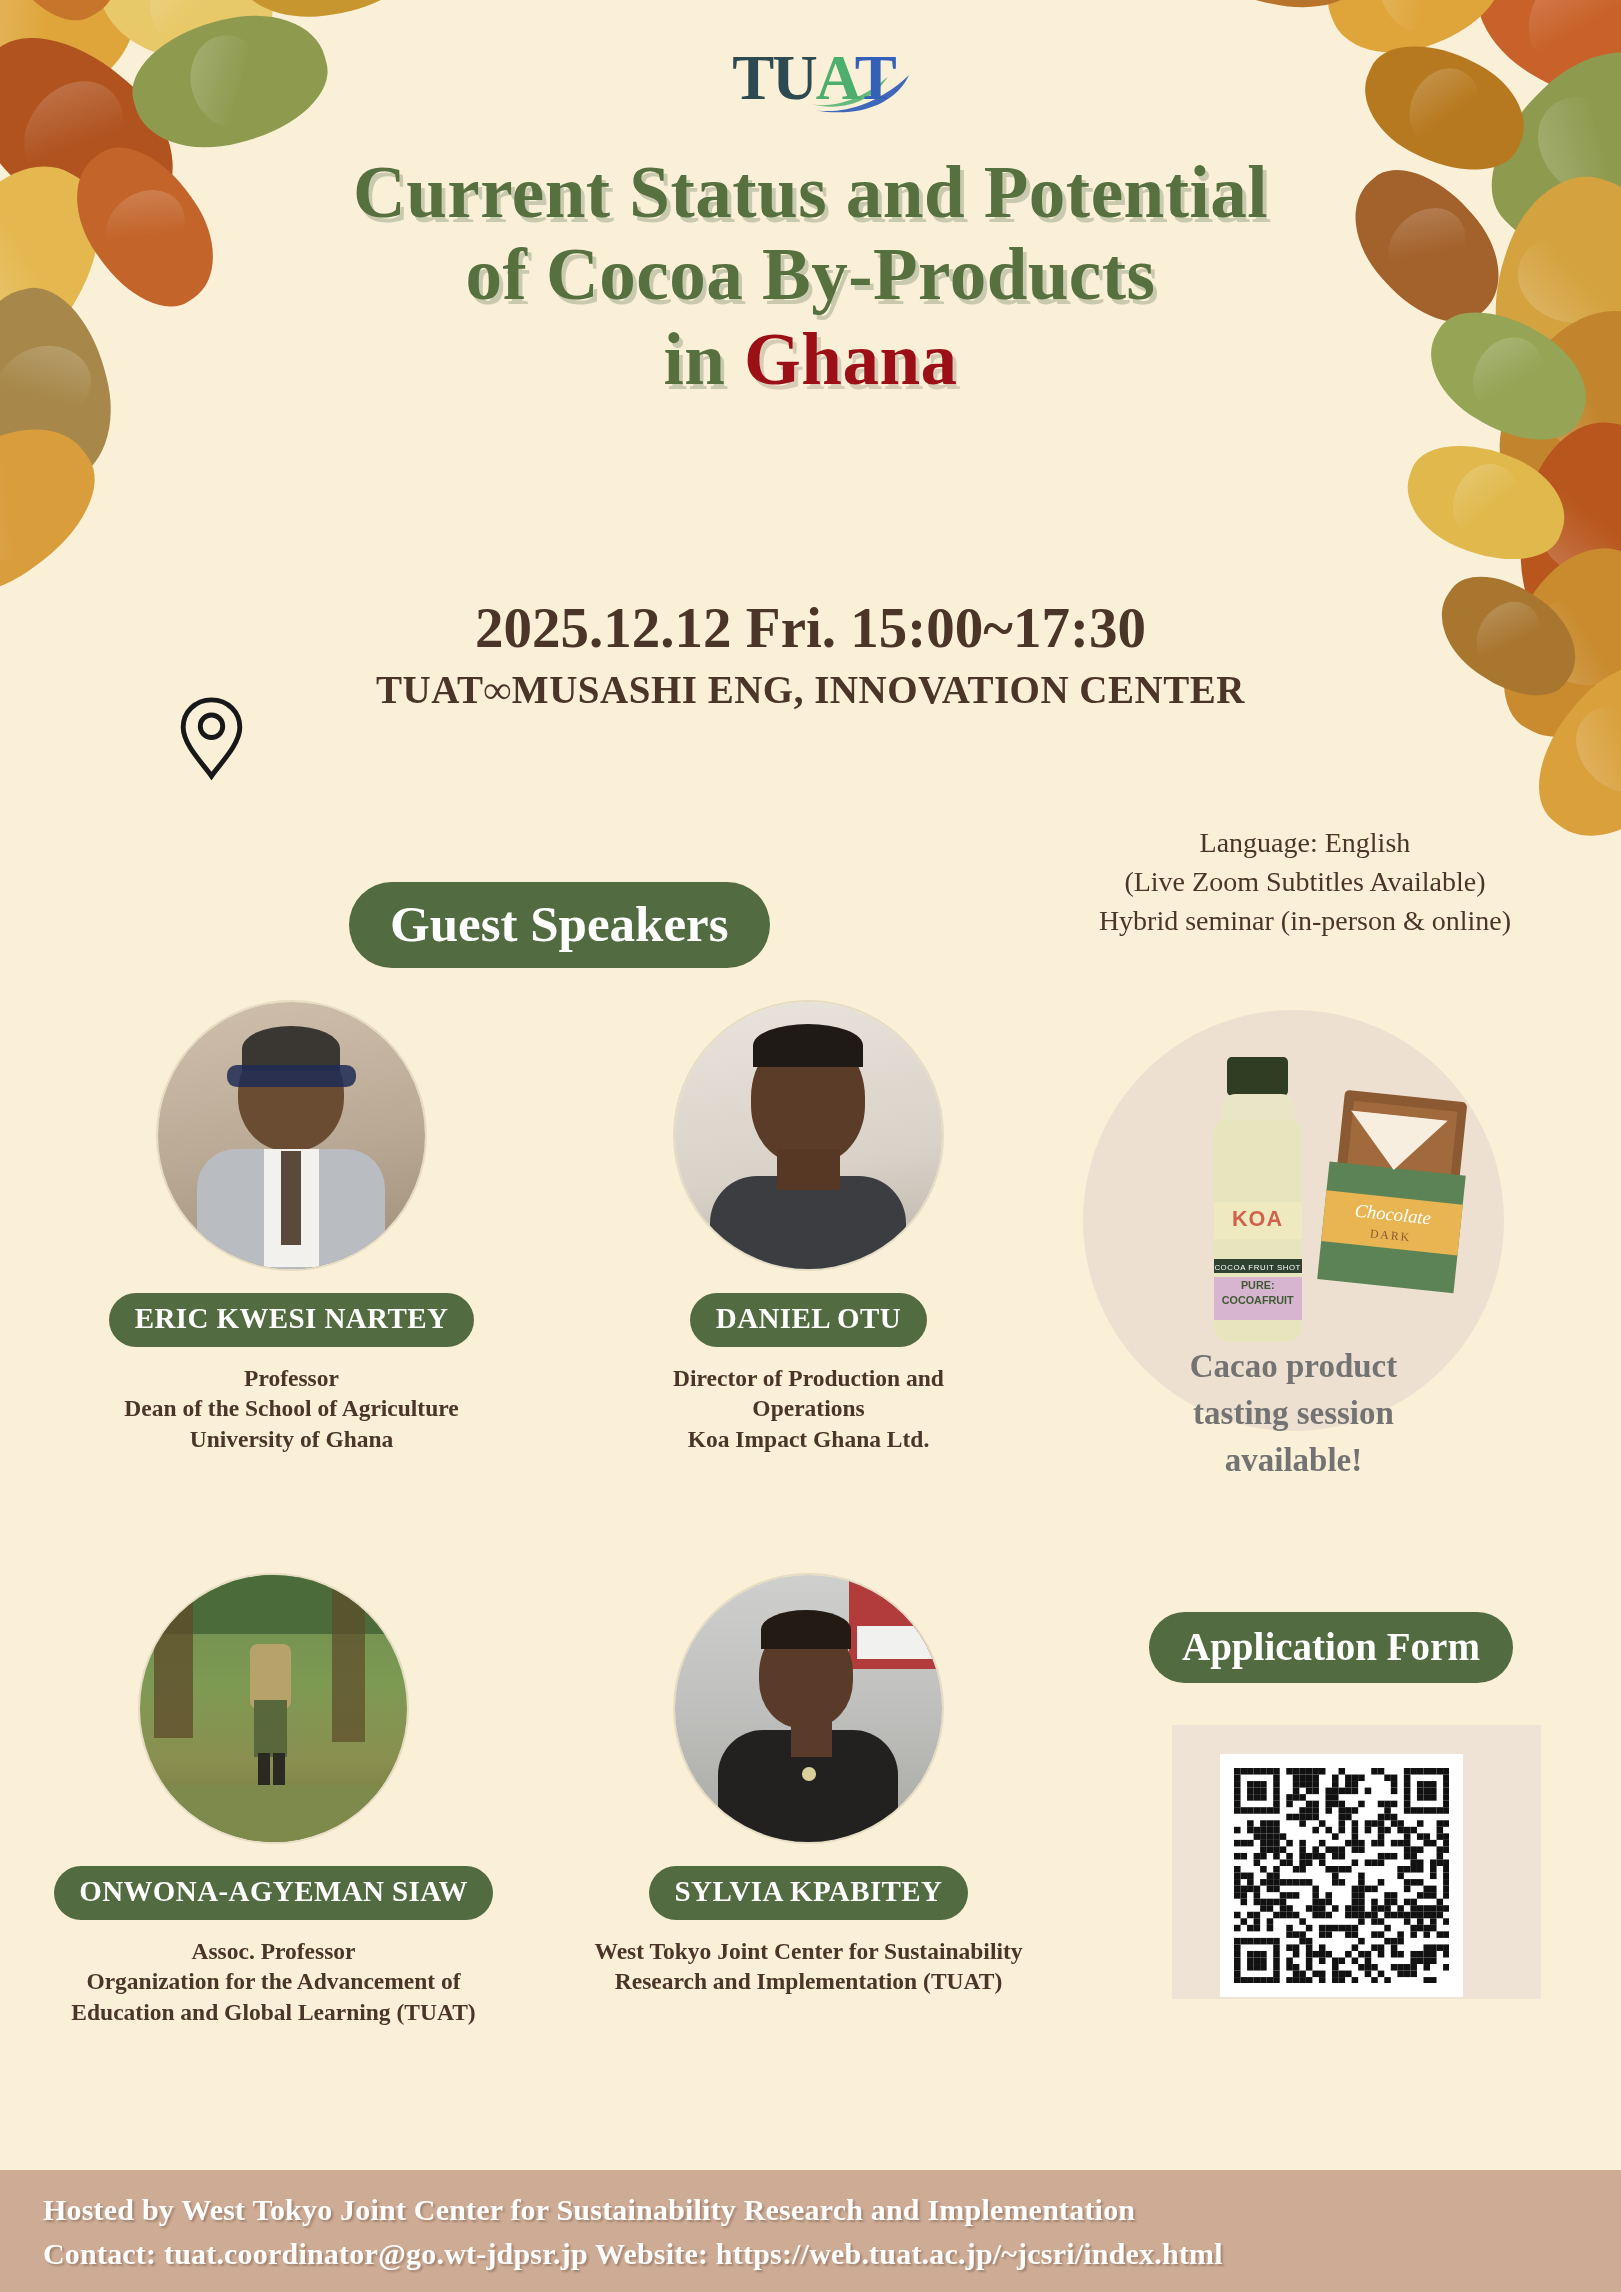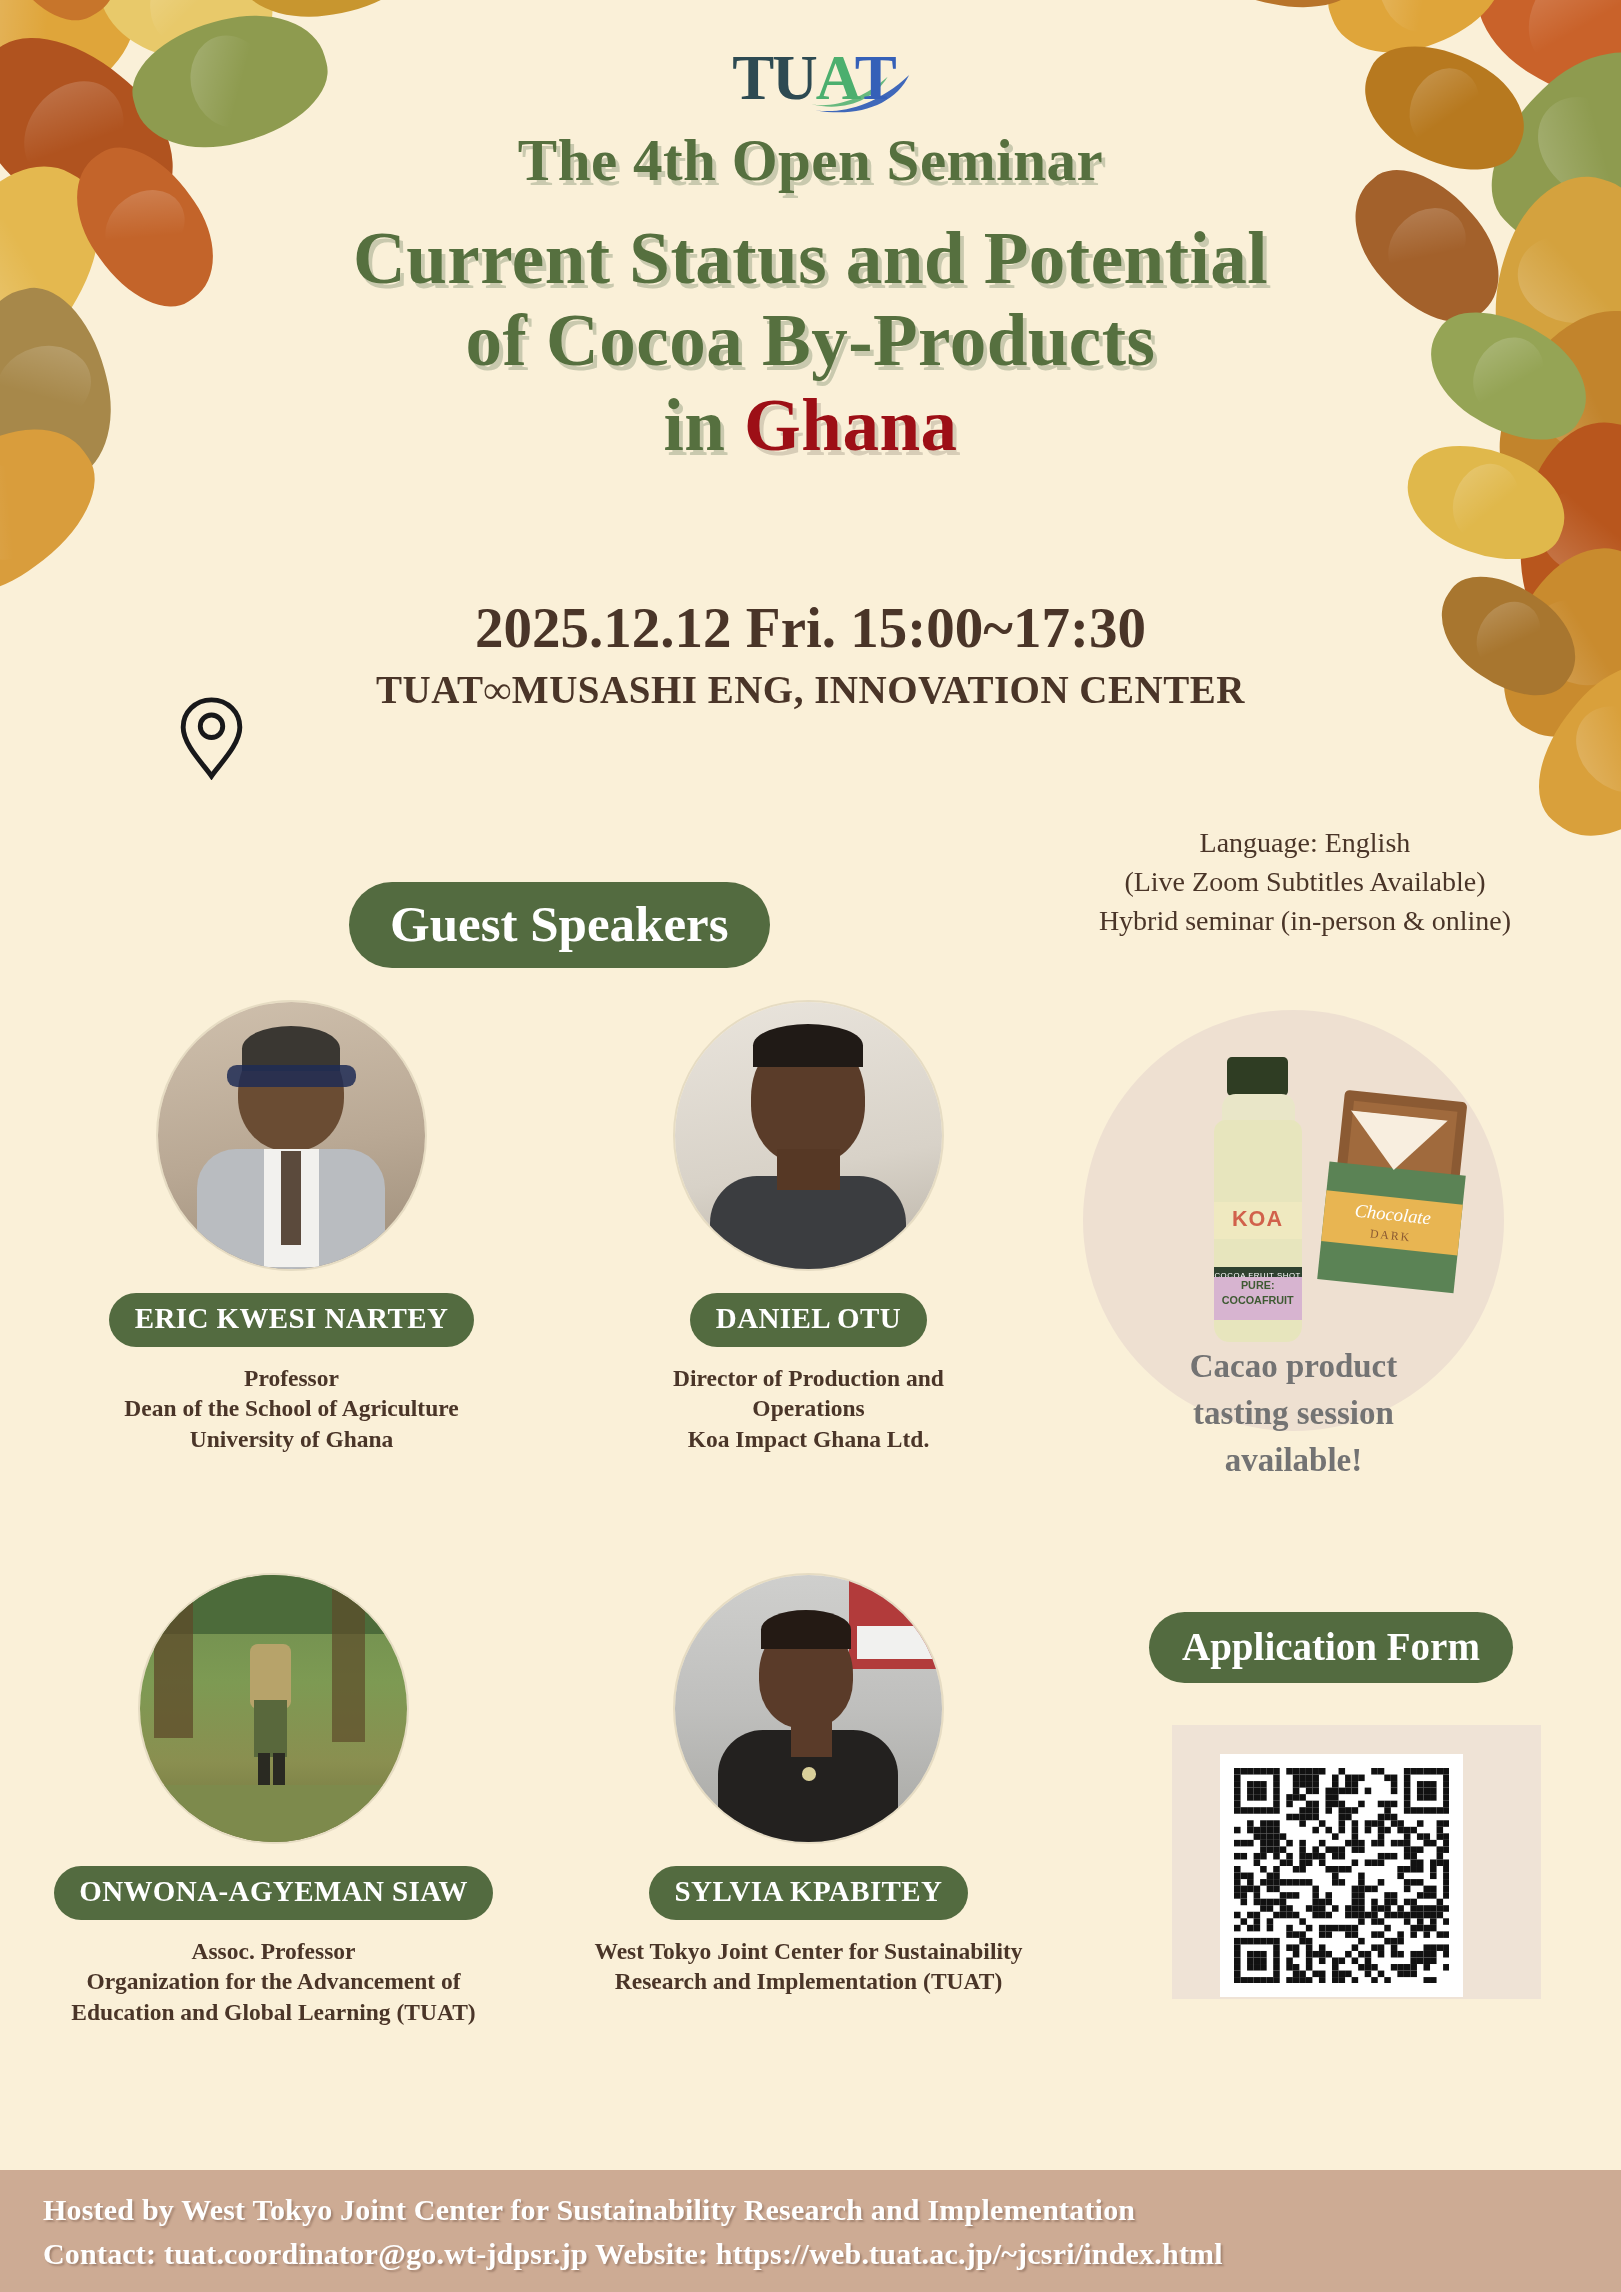--- a/index.html
+++ b/index.html
@@ -125,21 +125,20 @@
 
   <div class="logo">
     <span class="t1">TU</span><span class="a">A</span><span class="t2">T</span>
   </div>
   <svg width="118" height="45" viewBox="0 0 120 46" style="position:absolute;left:811px;top:71px;z-index:4;">
     <path d="M4 40 C 30 44, 66 36, 100 4 C 86 34, 48 48, 4 40 Z" fill="#3560b8" opacity=".95"></path>
     <path d="M0 34 C 22 38, 52 30, 78 6 C 64 30, 34 42, 0 34 Z" fill="#4caf6e" opacity=".85"></path>
   </svg>
 
   <div class="title-wrap">
-    <div class="t-line t-sub">The 4th Open Seminar</div>
     <div class="t-line t-main">Current Status and Potential</div>
     <div class="t-line t-main" style="margin-top:2px;">of Cocoa By-Products</div>
     <div class="t-line t-in">
       <span>in </span><span class="gh">Ghana</span>
     </div>
   </div>
 
   <div class="datetime">2025.12.12 Fri. 15:00~17:30</div>
   <div class="venue">TUAT∞MUSASHI ENG, INNOVATION CENTER</div>
   <svg class="pinicon" width="67" height="84" viewBox="0 0 68 86">
@@ -189,21 +188,21 @@
     </div>
   </div>
 
   <div class="cacao"></div>
   <div style="position:absolute;left:1198px;top:1057px;width:118px;height:294px;z-index:5;">
     <div style="position:absolute;left:29px;top:0;width:61px;height:39px;background:#2f3d23;border-radius:4.9px;"></div>
     <div style="position:absolute;left:23.5px;top:37px;width:73px;height:33px;background:#e9e6c8;border-radius:13.7px 13.7px 0 0;"></div>
     <div style="position:absolute;left:15.7px;top:63px;width:88px;height:222px;background:#e7e5bd;border-radius:11.8px 11.8px 15.7px 15.7px;"></div>
     <div style="position:absolute;left:15.7px;top:145px;width:88px;height:37px;background:#efe9c0;"></div>
     <div style="position:absolute;left:29px;top:149px;width:61px;height:25.5px;color:#d1614b;font-weight:bold;font-size:21.6px;text-align:center;line-height:25.5px;letter-spacing:1px;font-family:'Liberation Sans',sans-serif;">KOA</div>
-    <div style="position:absolute;left:15.7px;top:202px;width:88px;height:14px;background:#2f4230;color:#fff;font-size:7.8px;text-align:center;line-height:17.6px;letter-spacing:0.6px;font-family:'Liberation Sans',sans-serif;margin-top:8px;">COCOA FRUIT SHOT</div>
+    <div style="position:absolute;left:15.7px;top:202px;width:88px;height:14px;background:#2f4230;color:#fff;font-size:7.8px;text-align:center;line-height:17.6px;letter-spacing:0.6px;font-family:'Liberation Sans',sans-serif;">COCOA FRUIT SHOT</div>
     <div style="position:absolute;left:15.7px;top:220px;width:88px;height:43px;background:#d7b4d0;"></div>
     <div style="position:absolute;left:15.7px;top:222px;width:88px;font-size:10.8px;text-align:center;color:#3f5a33;font-weight:bold;font-family:'Liberation Sans',sans-serif;">PURE:</div>
     <div style="position:absolute;left:15.7px;top:237px;width:88px;font-size:10.8px;text-align:center;color:#3f5a33;font-weight:bold;font-family:'Liberation Sans',sans-serif;">COCOAFRUIT</div>
   </div>
   <div style="position:absolute;left:1325px;top:1096px;width:147px;height:225px;z-index:5;transform:rotate(6deg);">
     <div style="position:absolute;left:7.8px;top:0;width:123px;height:94px;background:#8b5a33;border-radius:4.9px;"></div>
     <div style="position:absolute;left:17.6px;top:9.8px;width:104px;height:73px;background:#a06a3d;"></div>
     <div style="position:absolute;left:0;top:73px;width:137px;height:118px;background:#5b8355;"></div>
     <div style="position:absolute;left:0;top:102px;width:137px;height:51px;background:#e8b552;"></div>
     <div style="position:absolute;left:0;top:108px;width:137px;text-align:center;color:#fff;font-size:18.6px;font-style:italic;font-family:'Liberation Serif',serif;">Chocolate</div>

